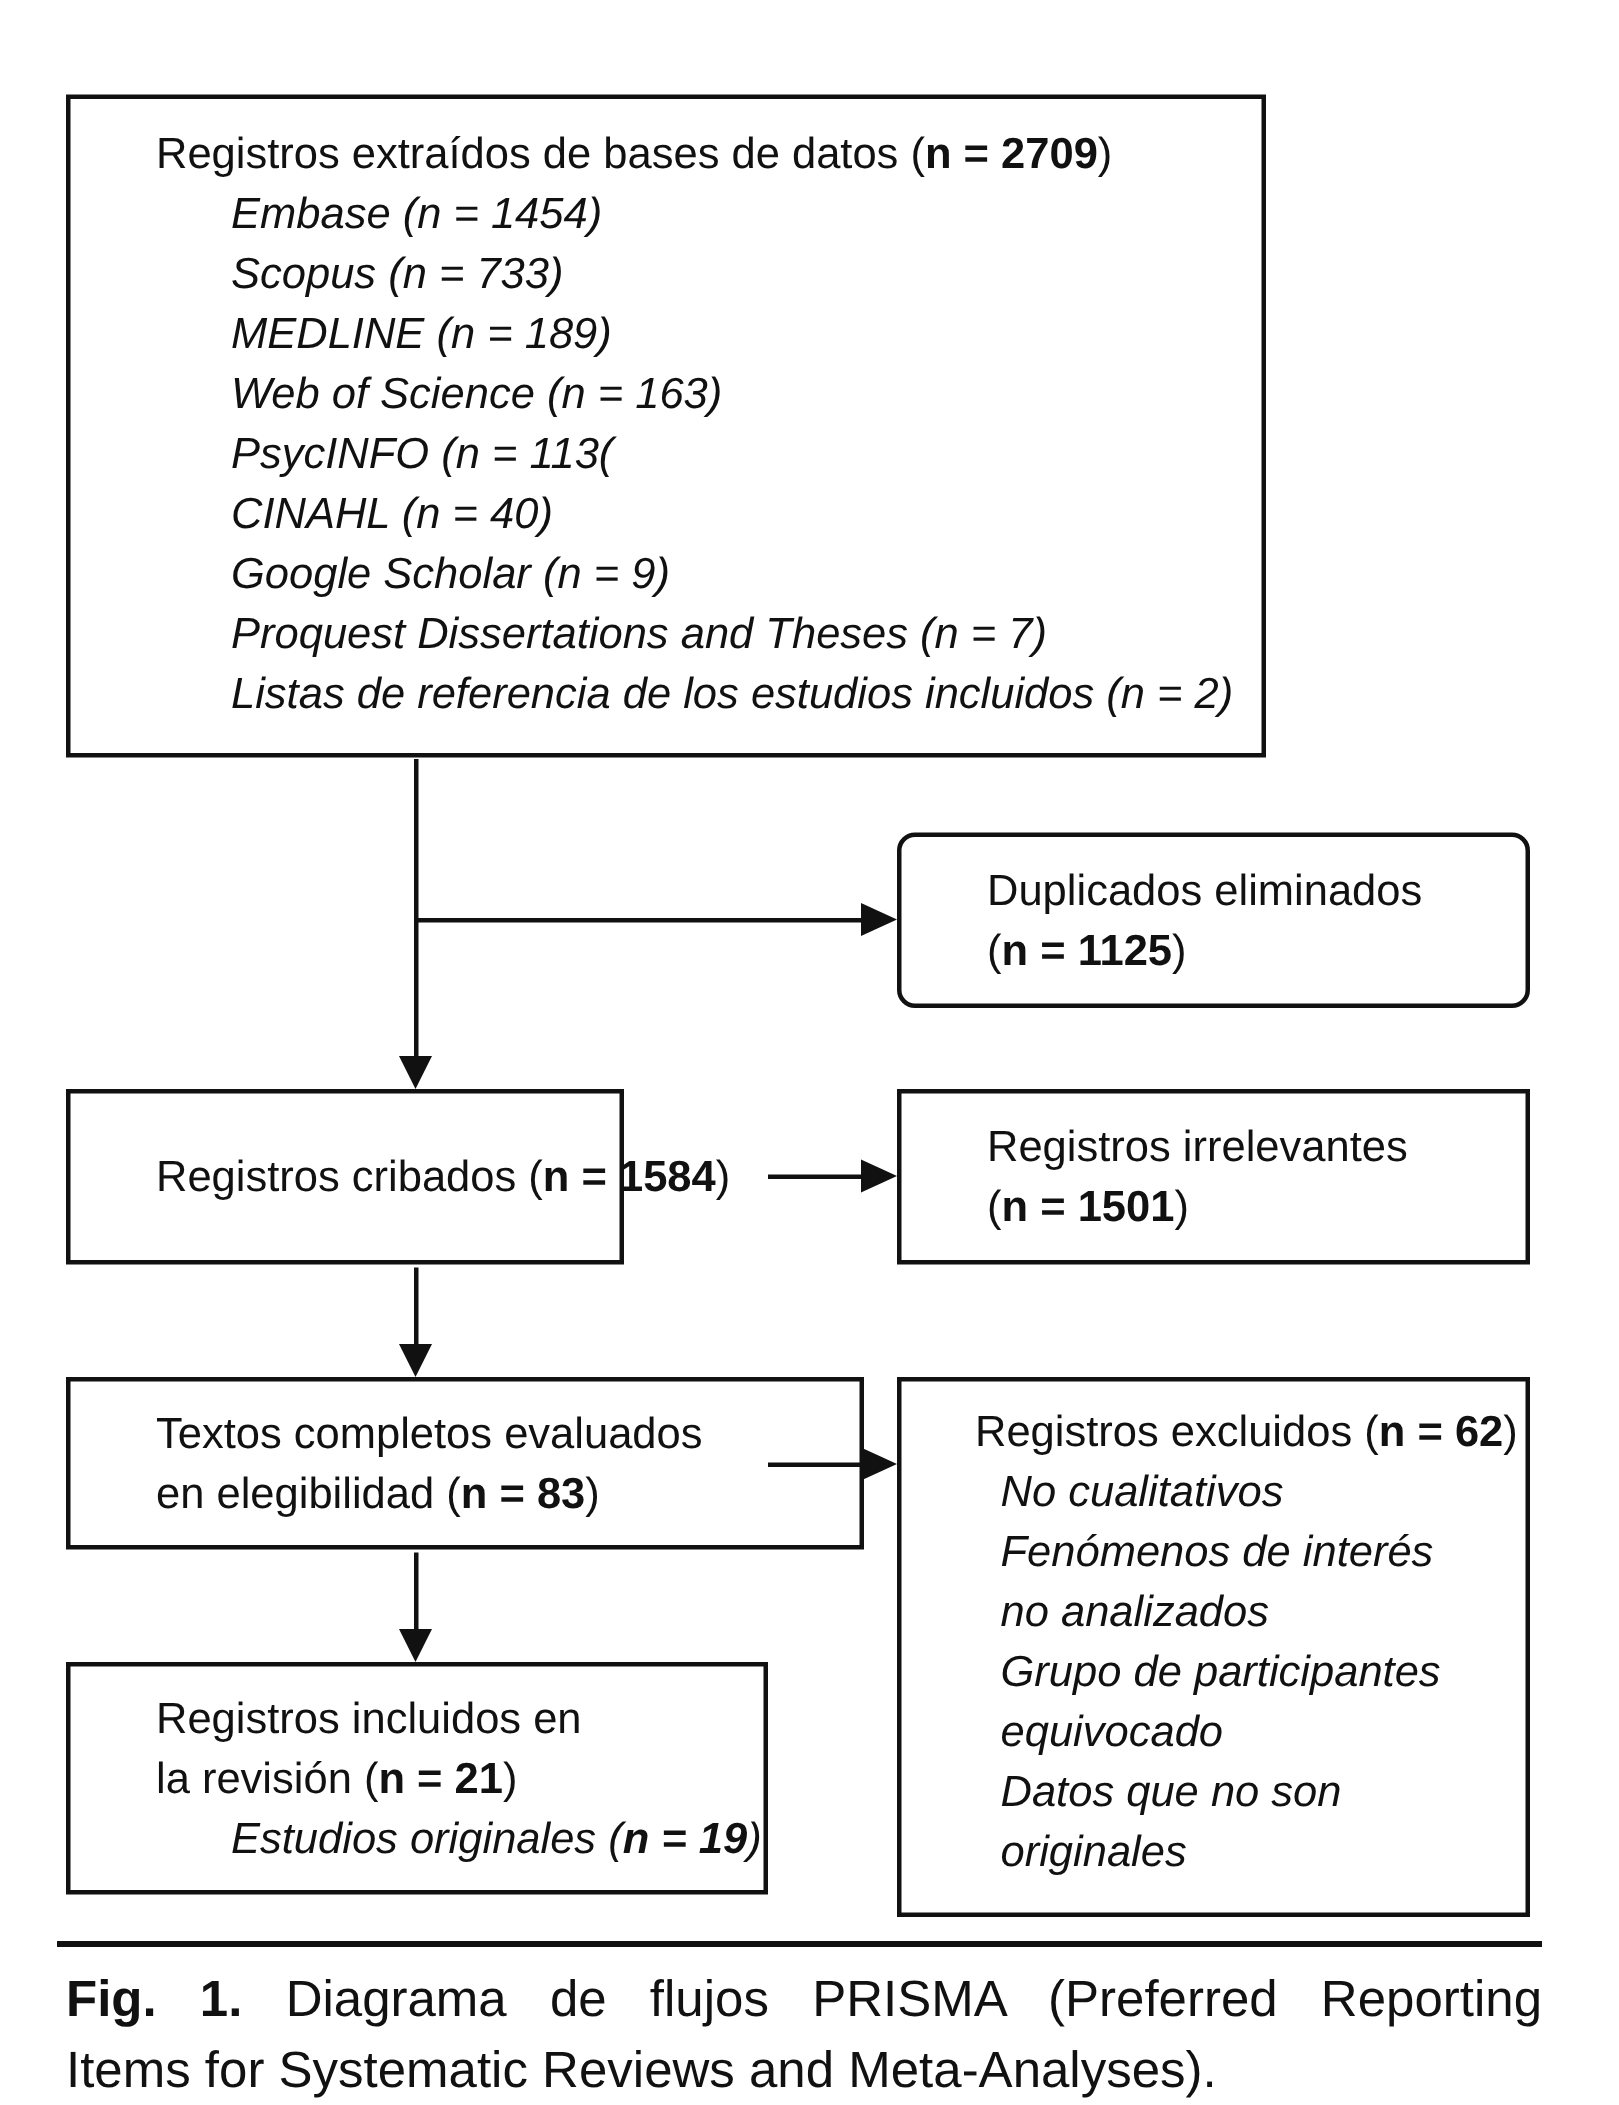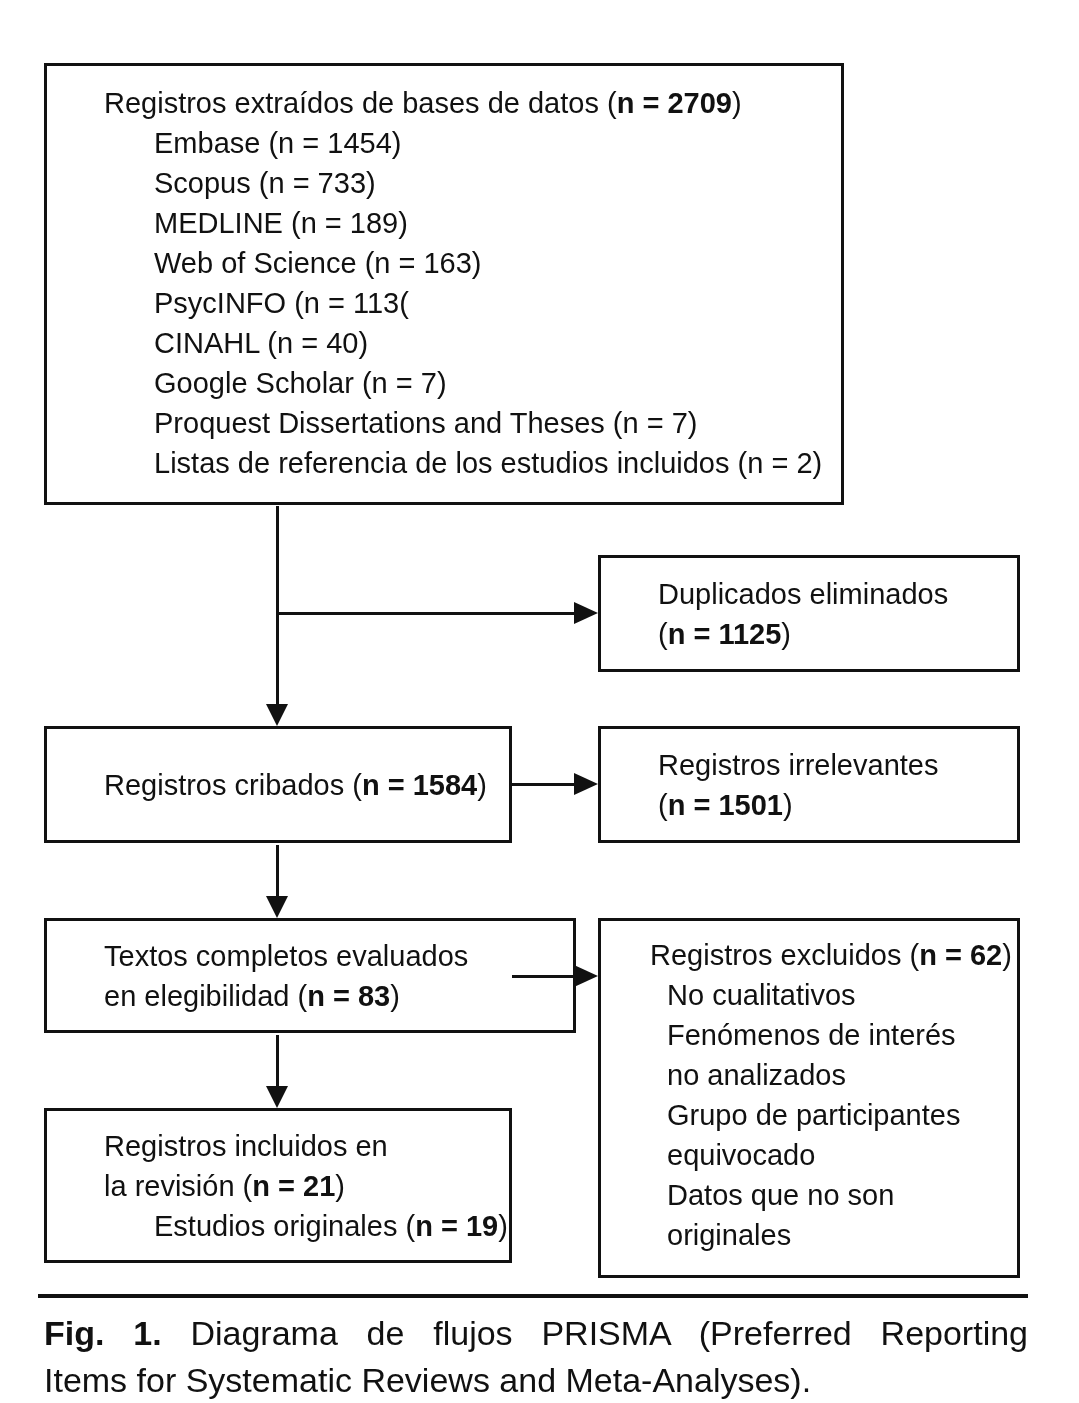--- a/index.html
+++ b/index.html
@@ -14,27 +14,27 @@
   }
   .box {
     position: absolute;
     box-sizing: border-box;
     border: 3px solid #111111;
     background: #ffffff;
     font-size: 29px;
     line-height: 40px;
   }
   .box .ln { white-space: nowrap; margin-left: 33px; }
-  .box .indent { padding-left: 50px; }
+  .box .indent { padding-left: 50px; font-style: italic; }
   .box .wrapln { white-space: pre-line; }
   b.nval { font-weight: 700; }
 
   .box-identification { left: 44px; top: 63px;  width: 800px; height: 442px; padding: 17px 10px 0 24px; }
-  .box-duplicates     { left: 598px; top: 555px; width: 422px; height: 117px; padding: 0 10px 0 24px; display: flex; flex-direction: column; justify-content: center; }
-  .box-screened       { left: 44px; top: 726px; width: 468px; height: 117px; padding: 0 10px 0 24px; display: flex; flex-direction: column; justify-content: center; }
+  .box-duplicates     { left: 598px; top: 555px; width: 422px; height: 117px; padding: 0 10px 0 24px; display: flex; flex-direction: column; justify-content: center; border-radius: 12px; }
+  .box-screened       { left: 44px; top: 726px; width: 372px; height: 117px; padding: 0 10px 0 24px; display: flex; flex-direction: column; justify-content: center; }
   .box-irrelevant     { left: 598px; top: 726px; width: 422px; height: 117px; padding: 0 10px 0 24px; display: flex; flex-direction: column; justify-content: center; }
   .box-fulltext       { left: 44px; top: 918px; width: 532px; height: 115px; padding: 0 25px 0 24px; display: flex; flex-direction: column; justify-content: center; }
   .box-excluded       { left: 598px; top: 918px; width: 422px; height: 360px; padding: 14px 10px 0 16px; }
   .box-excluded .indent { width: 330px; box-sizing: content-box; }
   .box-included       { left: 44px; top: 1108px; width: 468px; height: 155px; padding: 15px 10px 0 24px; }
 
   .vline, .hline { position: absolute; background: #111111; }
   .arrow-down {
     position: absolute; width: 0; height: 0;
     border-left: 11px solid transparent;
@@ -63,21 +63,21 @@
 <div class="page">
 
   <div class="box box-identification">
     <div class="ln"><span>Registros extraídos de bases de datos (</span><b class="nval">n = 2709</b><span>)</span></div>
     <div class="ln indent">Embase (n = 1454)</div>
     <div class="ln indent">Scopus (n = 733)</div>
     <div class="ln indent">MEDLINE (n = 189)</div>
     <div class="ln indent">Web of Science (n = 163)</div>
     <div class="ln indent">PsycINFO (n = 113(</div>
     <div class="ln indent">CINAHL (n = 40)</div>
-    <div class="ln indent">Google Scholar (n = 7)</div>
+    <div class="ln indent">Google Scholar (n = 9)</div>
     <div class="ln indent">Proquest Dissertations and Theses (n = 7)</div>
     <div class="ln indent">Listas de referencia de los estudios incluidos (n = 2)</div>
   </div>
 
   <div class="box box-duplicates">
     <div class="ln">Duplicados eliminados</div>
     <div class="ln"><span>(</span><b class="nval">n = 1125</b><span>)</span></div>
   </div>
 
   <div class="box box-screened">

